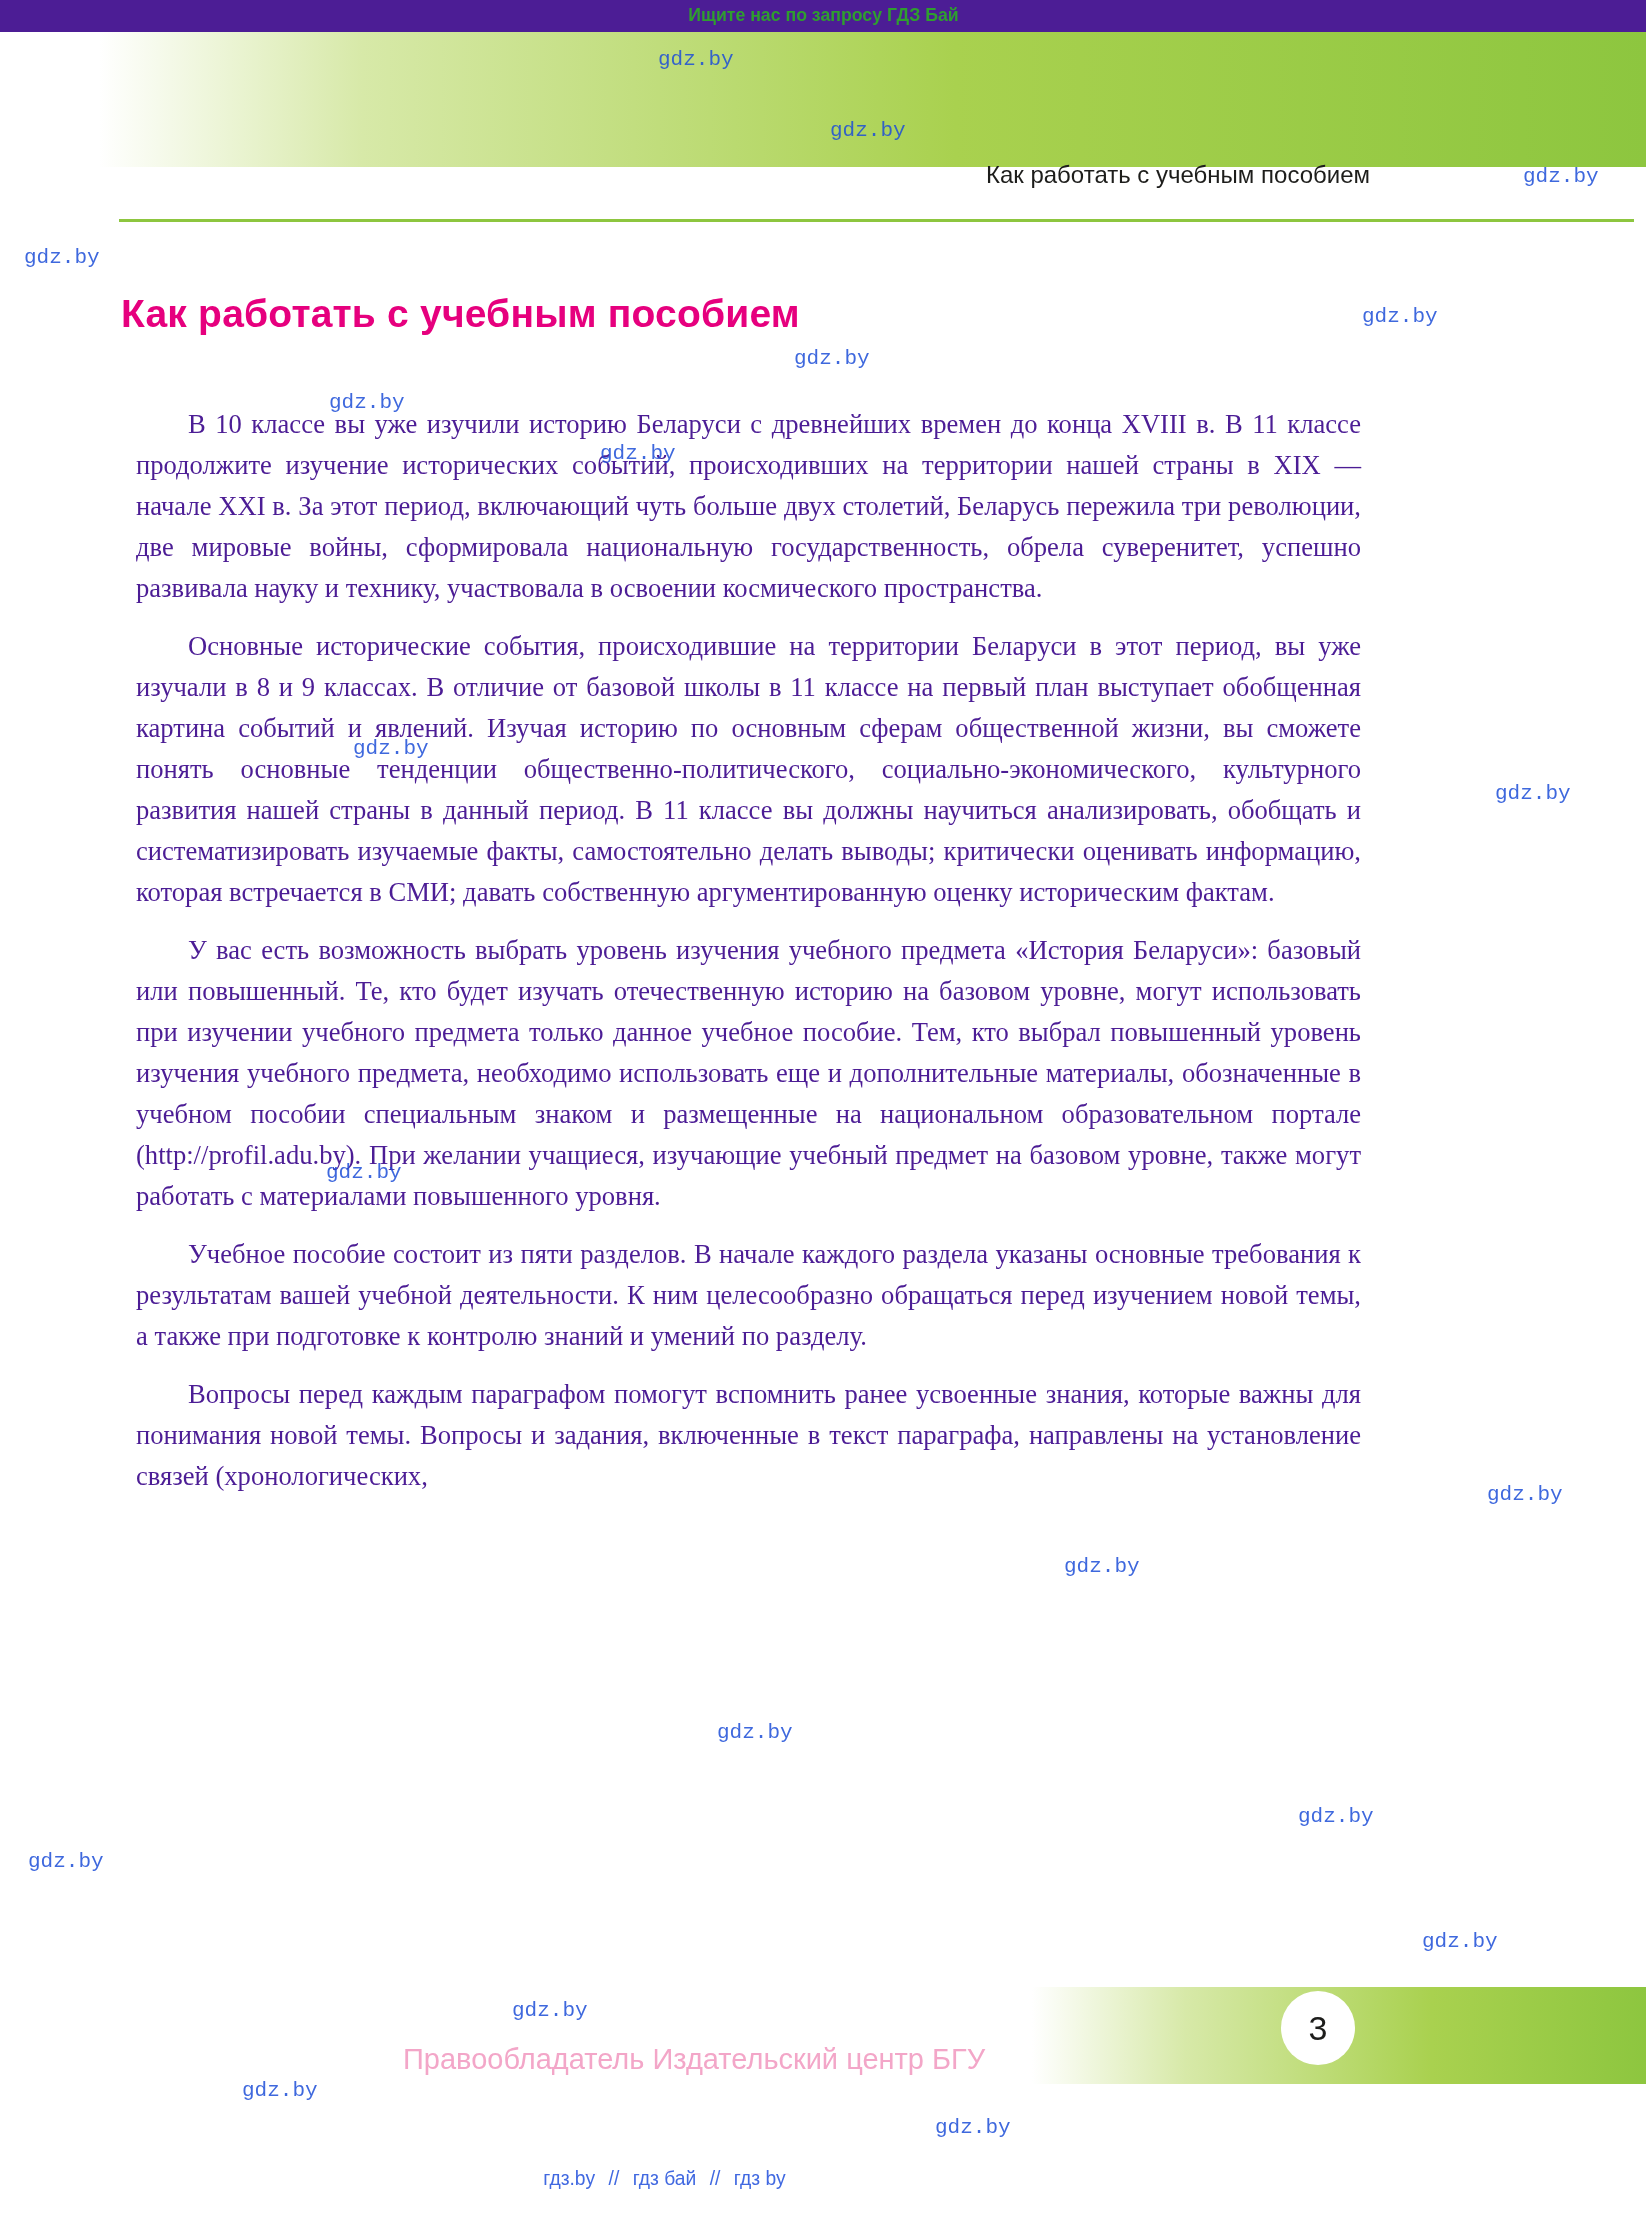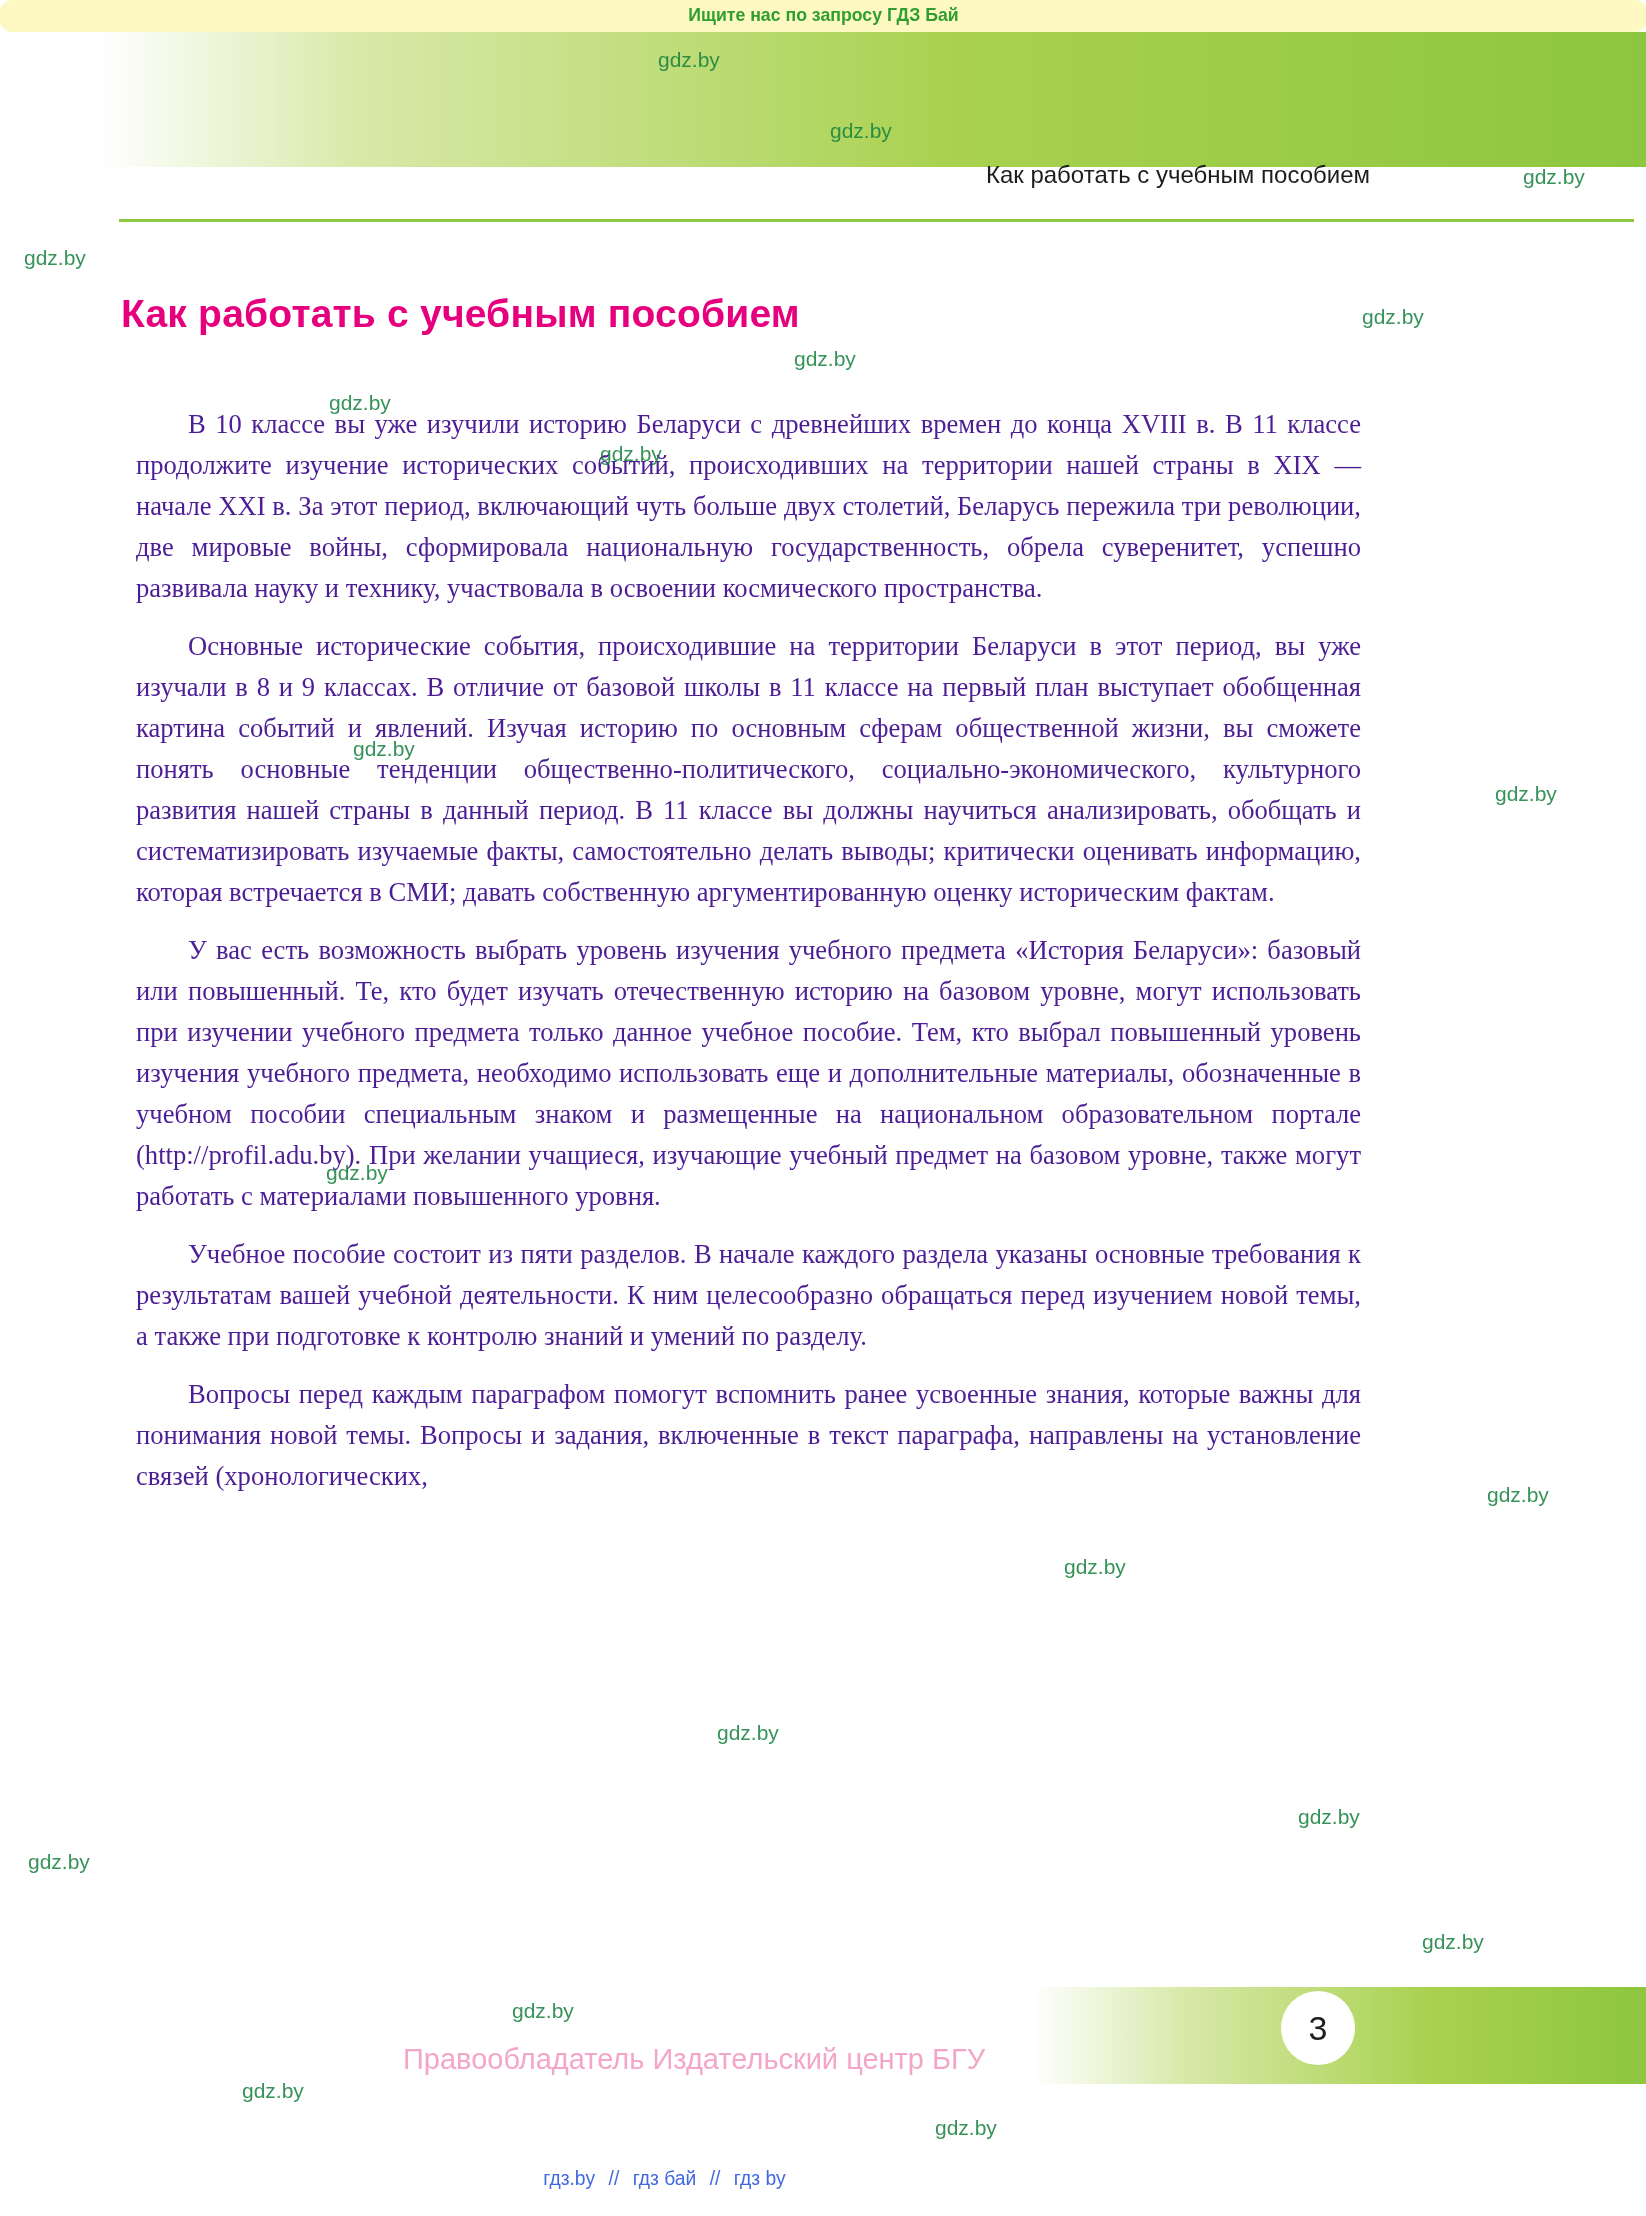--- a/index.html
+++ b/index.html
@@ -14,23 +14,22 @@
     font-family: "Liberation Serif", serif;
     overflow: hidden;
   }
 
   
   .top-banner {
     position: absolute;
     top: 0; left: 0;
     width: 1647px;
     height: 32px;
-    background: #fef9c3;
+    background: #4c1d95;
     text-align: center;
-    border-radius: 12px;
   }
   .top-banner .txt {
     display: inline-block;
     margin-top: 4.8px;
     font-family: "Liberation Sans", sans-serif;
     font-size: 17.7px;
     color: #2f9e2f;
     font-weight: bold;
   }
 
@@ -147,22 +146,22 @@
   .bottom-links a {
     color: #4169e1;
     text-decoration: none;
     margin: 0 4.8px;
   }
   .bottom-links .sep { color: #4169e1; margin: 0 3.2px; }
 
   
   .wm {
     position: absolute;
-    font-family: Liberation Sans, sans-serif;
-    color: #15803d;
+    font-family: Liberation Mono, monospace;
+    color: #1d4ed8;
     opacity: .85;
     white-space: nowrap;
     pointer-events: none;
   }
 </style>
 </head>
 <body>
 
 <div class="top-banner">
   <span class="txt">Ищите нас по запросу ГДЗ Бай</span>

